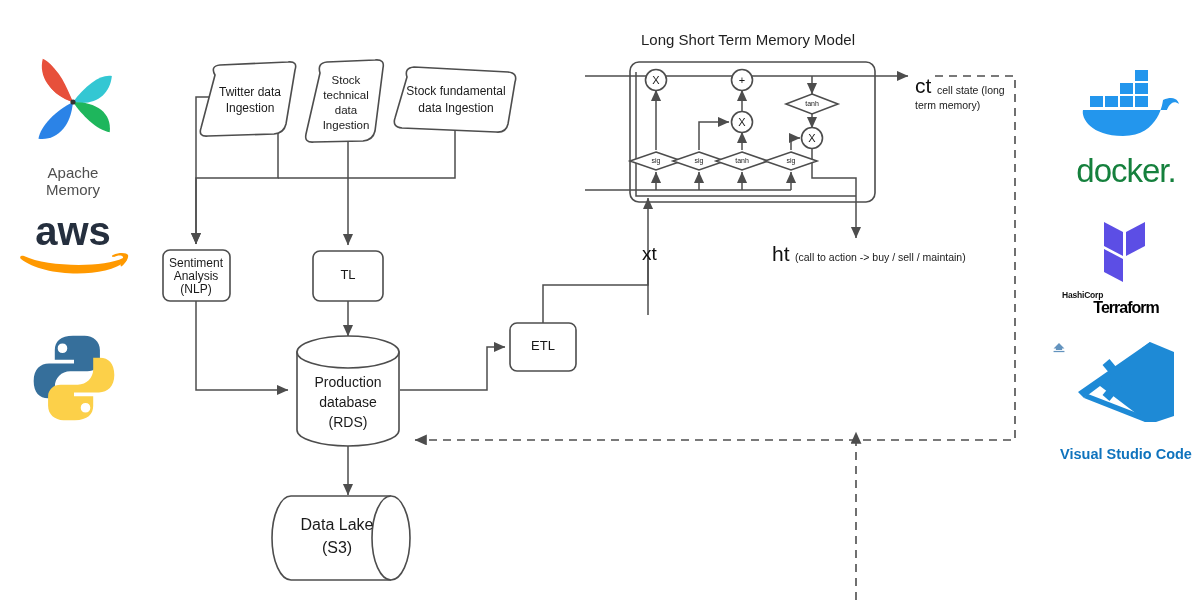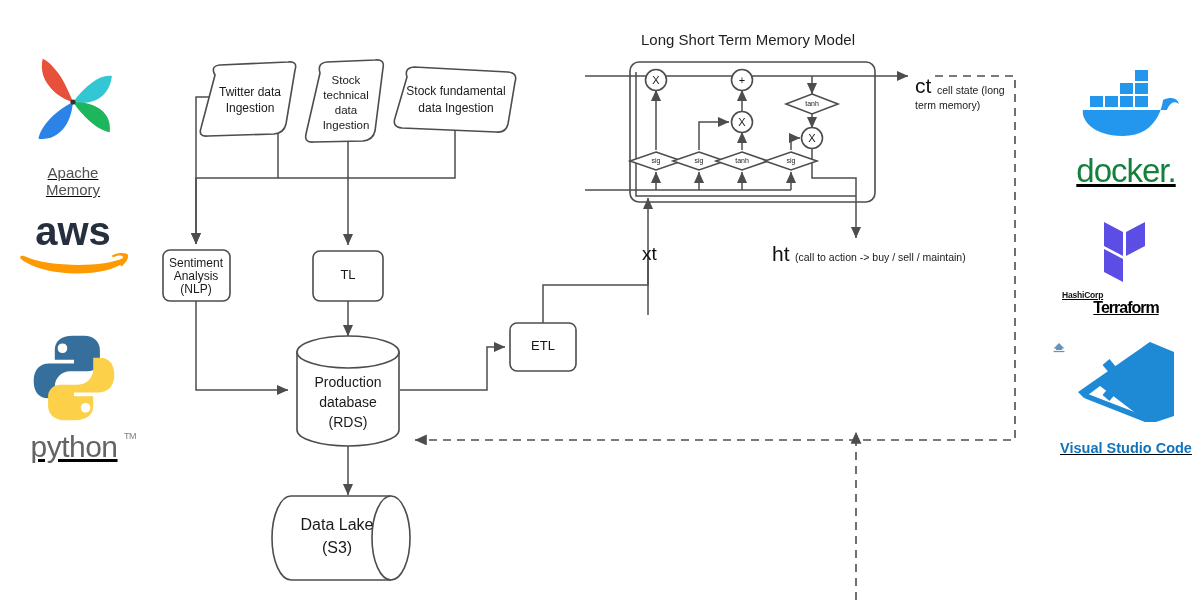--- a/index.html
+++ b/index.html
@@ -31,40 +31,40 @@
   .t16 { font-size: 16px; }
   .gate { font-size: 7px; }
   .op  { font-size: 11px; }
   .title { font-size: 15px; fill: #1f1f1f; text-anchor: middle; }
   .biglab { font-size: 19px; fill: #111; text-anchor: start; dominant-baseline: middle;}
   .smalllab { font-size: 10.5px; fill: #1a1a1a; text-anchor: start; dominant-baseline: middle;}
   .shape { fill: #ffffff; stroke: #4d4d4d; stroke-width: 1.6; }
   .wire  { fill: none; stroke: #4d4d4d; stroke-width: 1.5; }
   .wire-dash { fill: none; stroke: #4d4d4d; stroke-width: 1.6; stroke-dasharray: 8 6; }
 
-  .logo { position: absolute; text-align: center; text-decoration: underline; }
+  .logo { position: absolute; text-align: center; }
   
   #logo-airflow { left: 8px; top: 48px; width: 130px; }
   .af-cap { font-size: 15px; line-height: 1.15; color: #4f4f4f; margin-top: 4px; }
   
   #logo-aws { left: 8px; top: 211px; width: 130px; }
   
   #logo-python { left: 14px; top: 330px; width: 120px; }
   .py-cap { font-size: 30px; color: #646464; letter-spacing: -0.5px; line-height: 1; margin-top: 2px; position: relative; }
   .py-tm { font-size: 9px; position: absolute; top: 0; right: -2px; color: #808080;}
   
   #logo-docker { left: 1062px; top: 60px; width: 128px; }
   .dk-cap { font-size: 33px; color: #15803d; letter-spacing: -1px; line-height: 1; margin-top: 4px; font-weight: 500;}
   
   #logo-terraform { left: 1062px; top: 212px; width: 128px; }
   .tf-hc { font-size: 8.5px; font-weight: bold; color: #111; text-align: left; margin-left: 0; letter-spacing: -0.2px;}
   .tf-cap { font-size: 16px; font-weight: bold; color: #000; letter-spacing: -1px; line-height: 1; }
   
   #logo-vscode { left: 1060px; top: 336px; width: 132px; }
-  .vs-cap { font-size: 14.5px; font-weight: bold; color: #0f73bd; margin-top: 14px; }
+  .vs-cap { font-size: 14.5px; font-weight: bold; color: #0f73bd; margin-top: 20px; }
   #vs-artifact { position: absolute; left: 1051px; top: 340px; width: 16px; height: 14px; }
 </style>
 </head>
 <body>
 
 <div id="stage">
 
   <svg class="layer" viewBox="0 0 1200 610">
     <defs>
       <marker id="ah" markerWidth="9" markerHeight="9" refX="7.4" refY="3.4" orient="auto">
@@ -241,23 +241,20 @@
       <path d="M8,48 C30,66 92,68 113,50 C115,48 113,46 110,47 C90,57 34,56 11,45 C8,44 6,46 8,48 Z" fill="#ff9900"></path>
       <path d="M100,44 C107,41 114,42 115,44 C116,47 112,53 109,55 C108,56 107,55 108,53 C110,50 111,46 109,45 C107,44 103,45 101,46 C99,46 98,45 100,44 Z" fill="#ff9900"></path>
     </svg>
   </div>
 
   <div class="logo" id="logo-python">
     <svg width="96" height="96" viewBox="0 0 100 100">
       <path fill="#366f9b" d="M49,6 C36,6 30,12 30,21 L30,31 L50,31 L50,35 L24,35 C15,35 8,41 8,53 C8,65 14,71 23,71 L30,71 L30,59 C30,50 37,43 46,43 L64,43 C71,43 77,38 77,31 L77,21 C77,12 70,6 61,6 Z M38,14 C41,14 43,16 43,19 C43,22 41,24 38,24 C35,24 33,22 33,19 C33,16 35,14 38,14 Z"></path>
       <path fill="#fcd049" d="M51,94 C64,94 70,88 70,79 L70,69 L50,69 L50,65 L76,65 C85,65 92,59 92,47 C92,35 86,29 77,29 L70,29 L70,41 C70,50 63,57 54,57 L36,57 C29,57 23,62 23,69 L23,79 C23,88 30,94 39,94 Z M62,86 C59,86 57,84 57,81 C57,78 59,76 62,76 C65,76 67,78 67,81 C67,84 65,86 62,86 Z"></path>
     </svg>
-    <div class="py-cap">
-      <span>python</span><span class="py-tm">TM</span>
-    </div>
   </div>
 
   <div class="logo" id="logo-docker">
     <svg width="118" height="86" viewBox="0 0 118 86">
       <g fill="#2396ed">
         <rect x="38" y="36" width="13" height="11"></rect>
         <rect x="53" y="36" width="13" height="11"></rect>
         <rect x="68" y="36" width="13" height="11"></rect>
         <rect x="53" y="23" width="13" height="11"></rect>
         <rect x="68" y="23" width="13" height="11"></rect>

